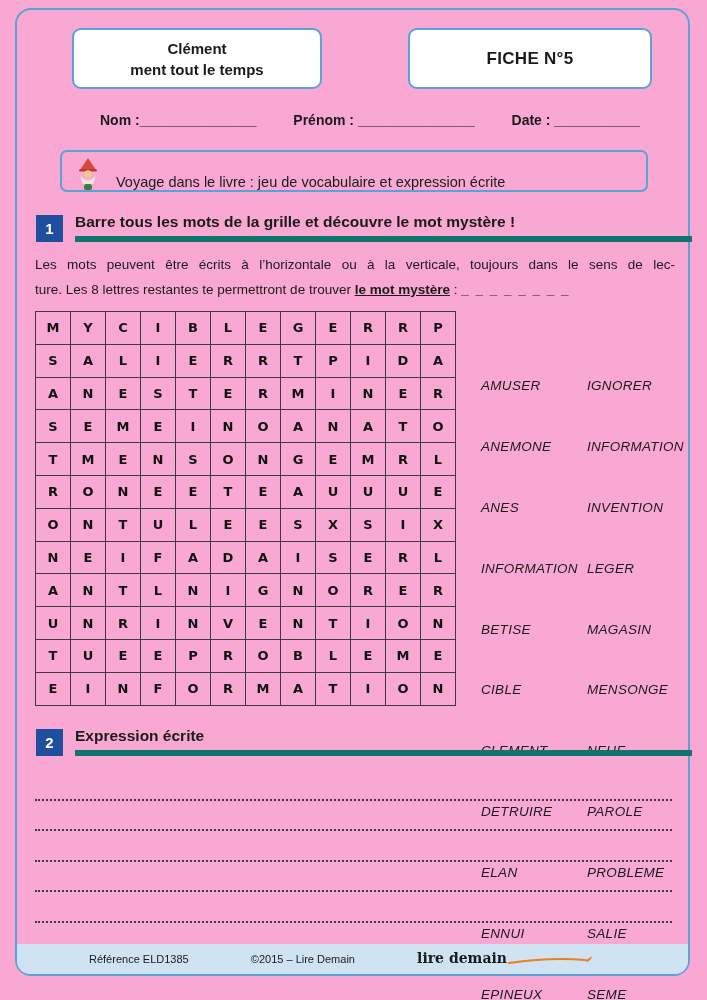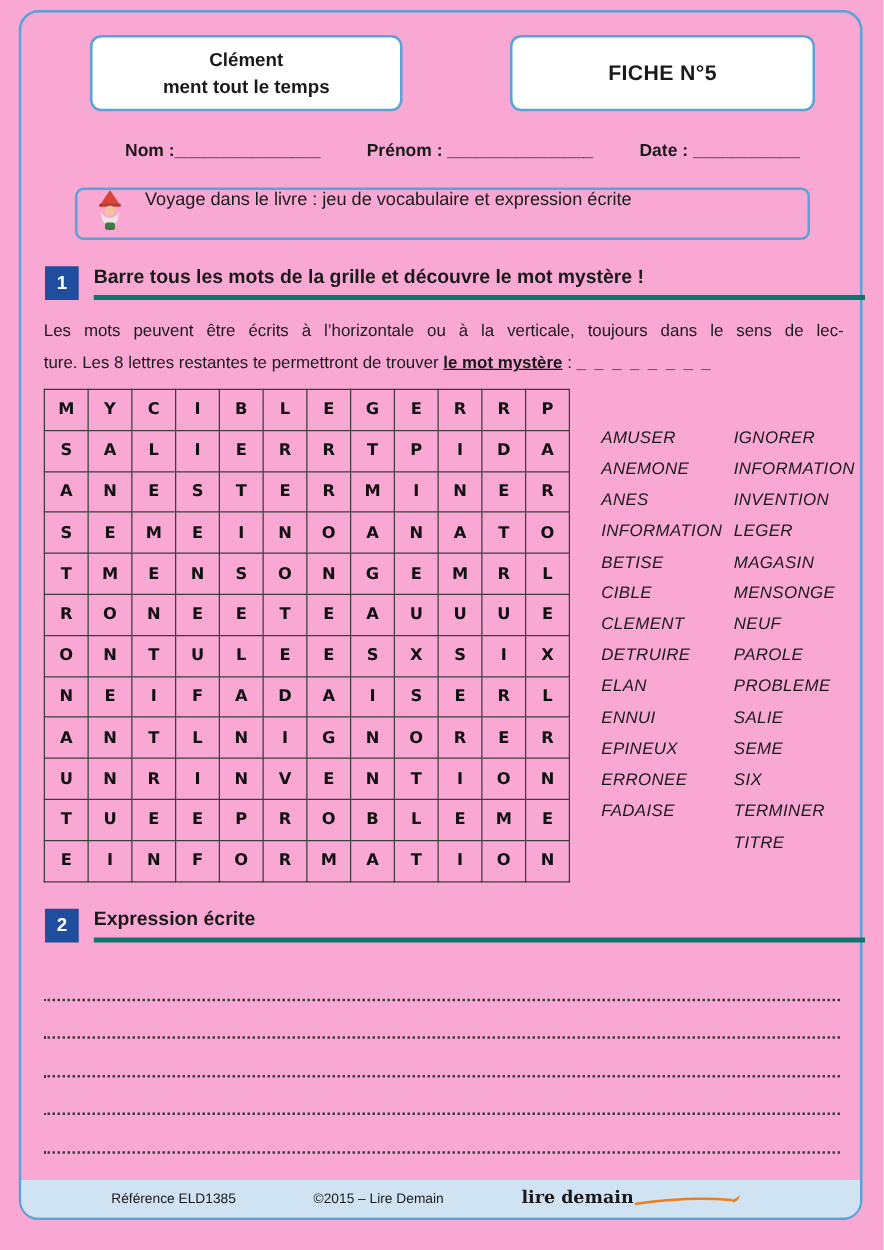--- a/index.html
+++ b/index.html
@@ -9,38 +9,38 @@
          border:2px solid #5aa2d8;border-radius:16px;box-sizing:border-box;}
   .header-box{position:absolute;background:#fff;border:2px solid #5aa2d8;border-radius:9px;
               display:flex;flex-direction:column;align-items:center;justify-content:center;
               text-align:center;font-weight:bold;box-sizing:border-box;}
   .box-left{left:72px;top:28px;width:250px;height:61px;font-size:15px;line-height:1.4;}
   .box-right{left:408px;top:28px;width:244px;height:61px;font-size:17px;letter-spacing:.3px;}
   .identity{position:absolute;left:100px;top:112px;width:540px;display:flex;
             justify-content:space-between;font-weight:bold;font-size:14px;white-space:nowrap;}
   .subtitle-box{position:absolute;left:60px;top:150px;width:588px;height:42px;
                 border:2px solid #5aa2d8;border-radius:7px;box-sizing:border-box;
-                display:flex;align-items:flex-start;gap:16px;padding-left:14px;font-size:14.5px;}
+                display:flex;align-items:flex-end;gap:16px;padding-left:14px;font-size:14.5px;}
   .section-header{position:absolute;left:36px;width:656px;display:flex;align-items:flex-end;gap:12px;}
   .sec1{top:213px;} .sec2{top:727px;}
   .sec-num{width:27px;height:27px;background:#1f4e9e;color:#fff;font-weight:bold;font-size:15px;
            display:flex;align-items:center;justify-content:center;flex:0 0 auto;}
-  .sec-title-wrap{flex:1;border-bottom:4px solid #0f766e;padding-bottom:5px;font-weight:bold;font-size:15.5px;}
+  .sec-title-wrap{flex:1;border-bottom:6px solid #0f766e;padding-bottom:5px;font-weight:bold;font-size:15.5px;}
   .instructions{position:absolute;left:35px;top:252px;width:640px;font-size:13.5px;line-height:25px;}
   .jline{text-align:justify;text-align-last:justify;}
   .mystery-label{font-weight:bold;text-decoration:underline;}
   .mystery-rest{font-weight:bold;letter-spacing:1.5px;}
   table.grid{position:absolute;left:35px;top:311px;border-collapse:collapse;}
   table.grid td{width:34px;height:31.8px;border:1.5px solid #3c3c3c;text-align:center;
                 vertical-align:middle;font-weight:bold;font-size:13px;padding:0;color:#111;
                 font-family:"DejaVu Sans",sans-serif;}
   .word-list{position:absolute;left:481px;top:337px;display:flex;gap:10px;
              font-style:italic;font-size:13.5px;}
   .word-list ul{list-style:none;margin:0;padding:0;width:96px;}
-  .word-list li{height:24.9px;display:flex;align-items:center;letter-spacing:.3px;white-space:nowrap;}
+  .word-list li{height:24.9px;display:flex;align-items:center;letter-spacing:.3px;white-space:nowrap;margin-top:36px;}
   .prompt{position:absolute;left:35px;top:761px;width:655px;font-size:12.8px;white-space:nowrap;}
   .writing-lines{position:absolute;left:35px;top:770px;width:637px;}
   .wline{height:28.6px;border-bottom:2px dotted #3c3c3c;}
   .footer{position:absolute;left:17px;top:944px;width:671px;height:30px;background:#cfe3f3;
           border-radius:0 0 13px 13px;display:flex;align-items:center;justify-content:space-between;
           box-sizing:border-box;padding:0 95px 0 72px;font-size:11px;}
   .logo{display:flex;flex-direction:row;align-items:flex-end;line-height:1;position:relative;top:-1px;}
   .logo-text{font-weight:bold;font-size:14px;font-family:"DejaVu Serif","Liberation Serif",serif;}
   .gnome{flex:0 0 auto;}
 </style>

